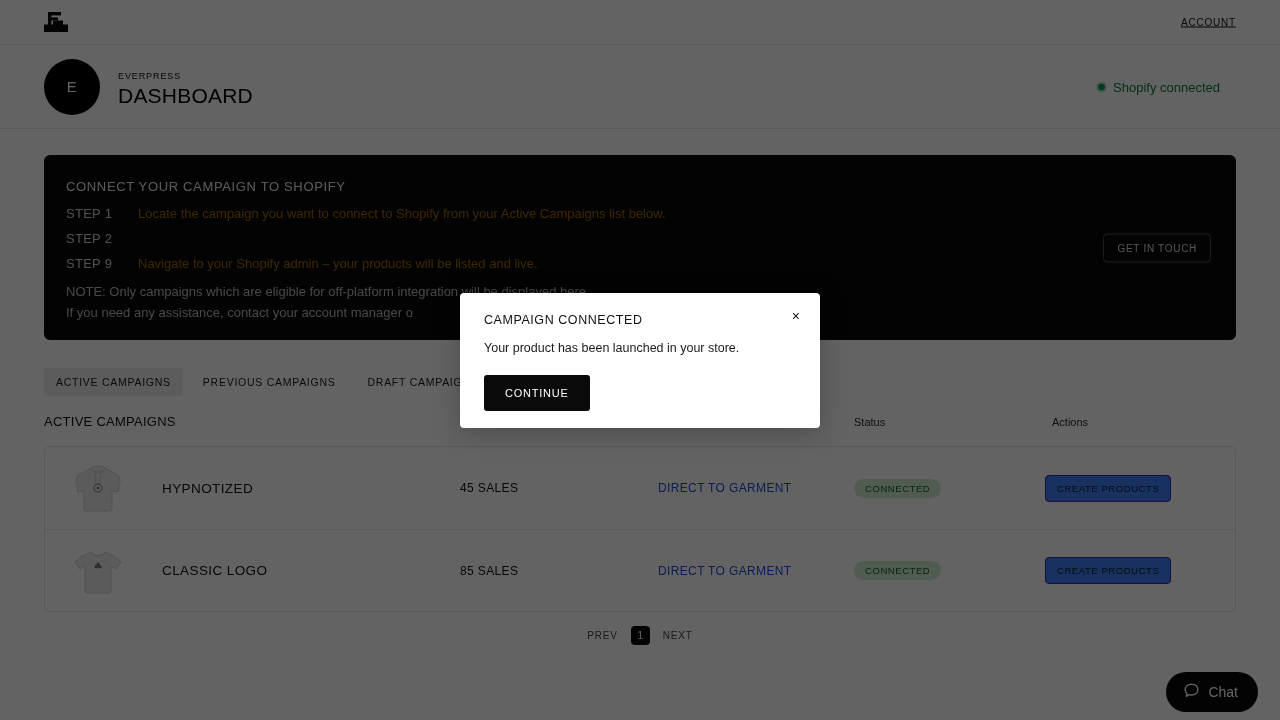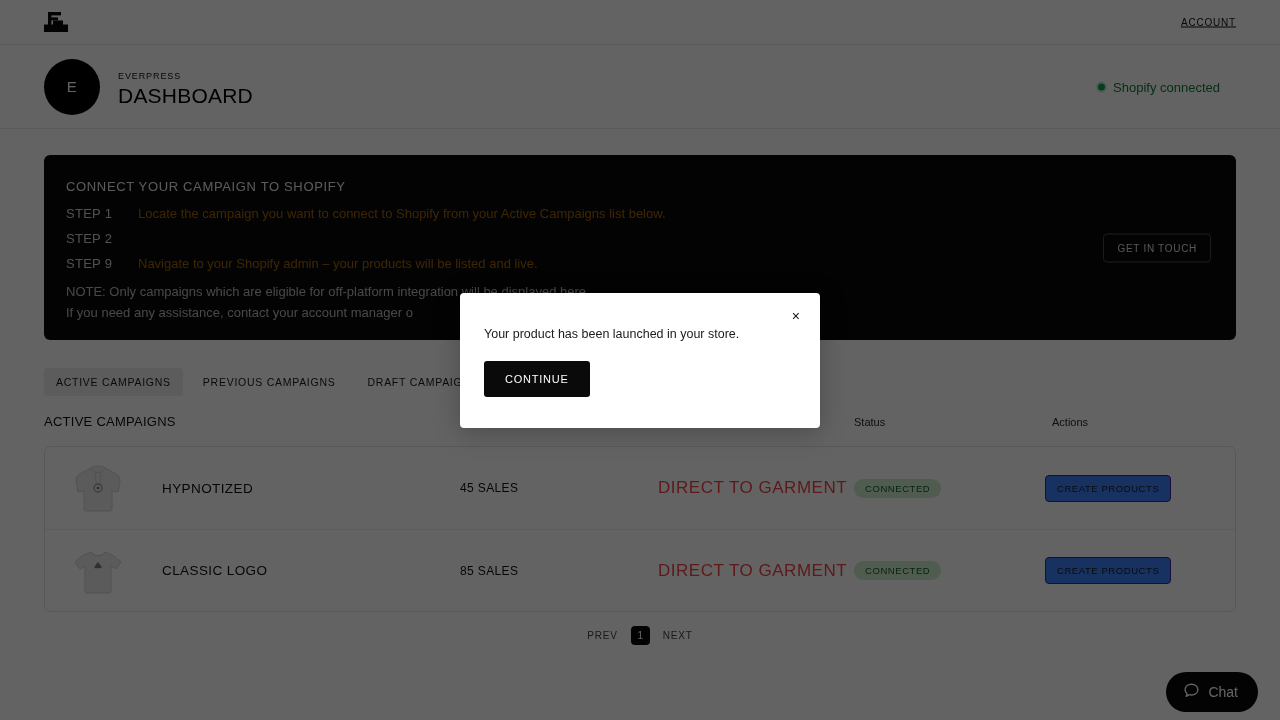--- a/index.html
+++ b/index.html
@@ -140,21 +140,21 @@
   }
   .row-name {
     font-size: 13.5px; letter-spacing: .03em; text-transform: uppercase; color: #111;
     position: absolute; left: 117px;
   }
   .row-sales {
     font-size: 12px; letter-spacing: .03em; text-transform: uppercase; color: #111;
     position: absolute; left: 415px;
   }
   .row-method {
-    font-size: 17px; letter-spacing: .03em; text-transform: uppercase; color: #ef4444;
+    font-size: 12px; letter-spacing: .03em; text-transform: uppercase; color: #1d4ed8;
     position: absolute; left: 613px;
   }
   .badge {
     position: absolute; left: 809px;
     background: #cdeccd; color: #0f5c2e;
     border-radius: 20px; padding: 4px 11px;
     font-size: 9.5px; letter-spacing: .06em; text-transform: uppercase;
   }
   .row-action {
     position: absolute; left: 1000px;
@@ -339,16 +339,17 @@
       </svg>
     </span>
     <span>Chat</span>
   </div>
 
 </div>
 
 <div class="overlay"></div>
 
 <div class="modal">
+  <div class="modal-title">CAMPAIGN CONNECTED</div>
   <button class="modal-close">×</button>
   <div class="modal-body">Your product has been launched in your store.</div>
   <button class="modal-continue">CONTINUE</button>
 </div>
 
 </body></html>

